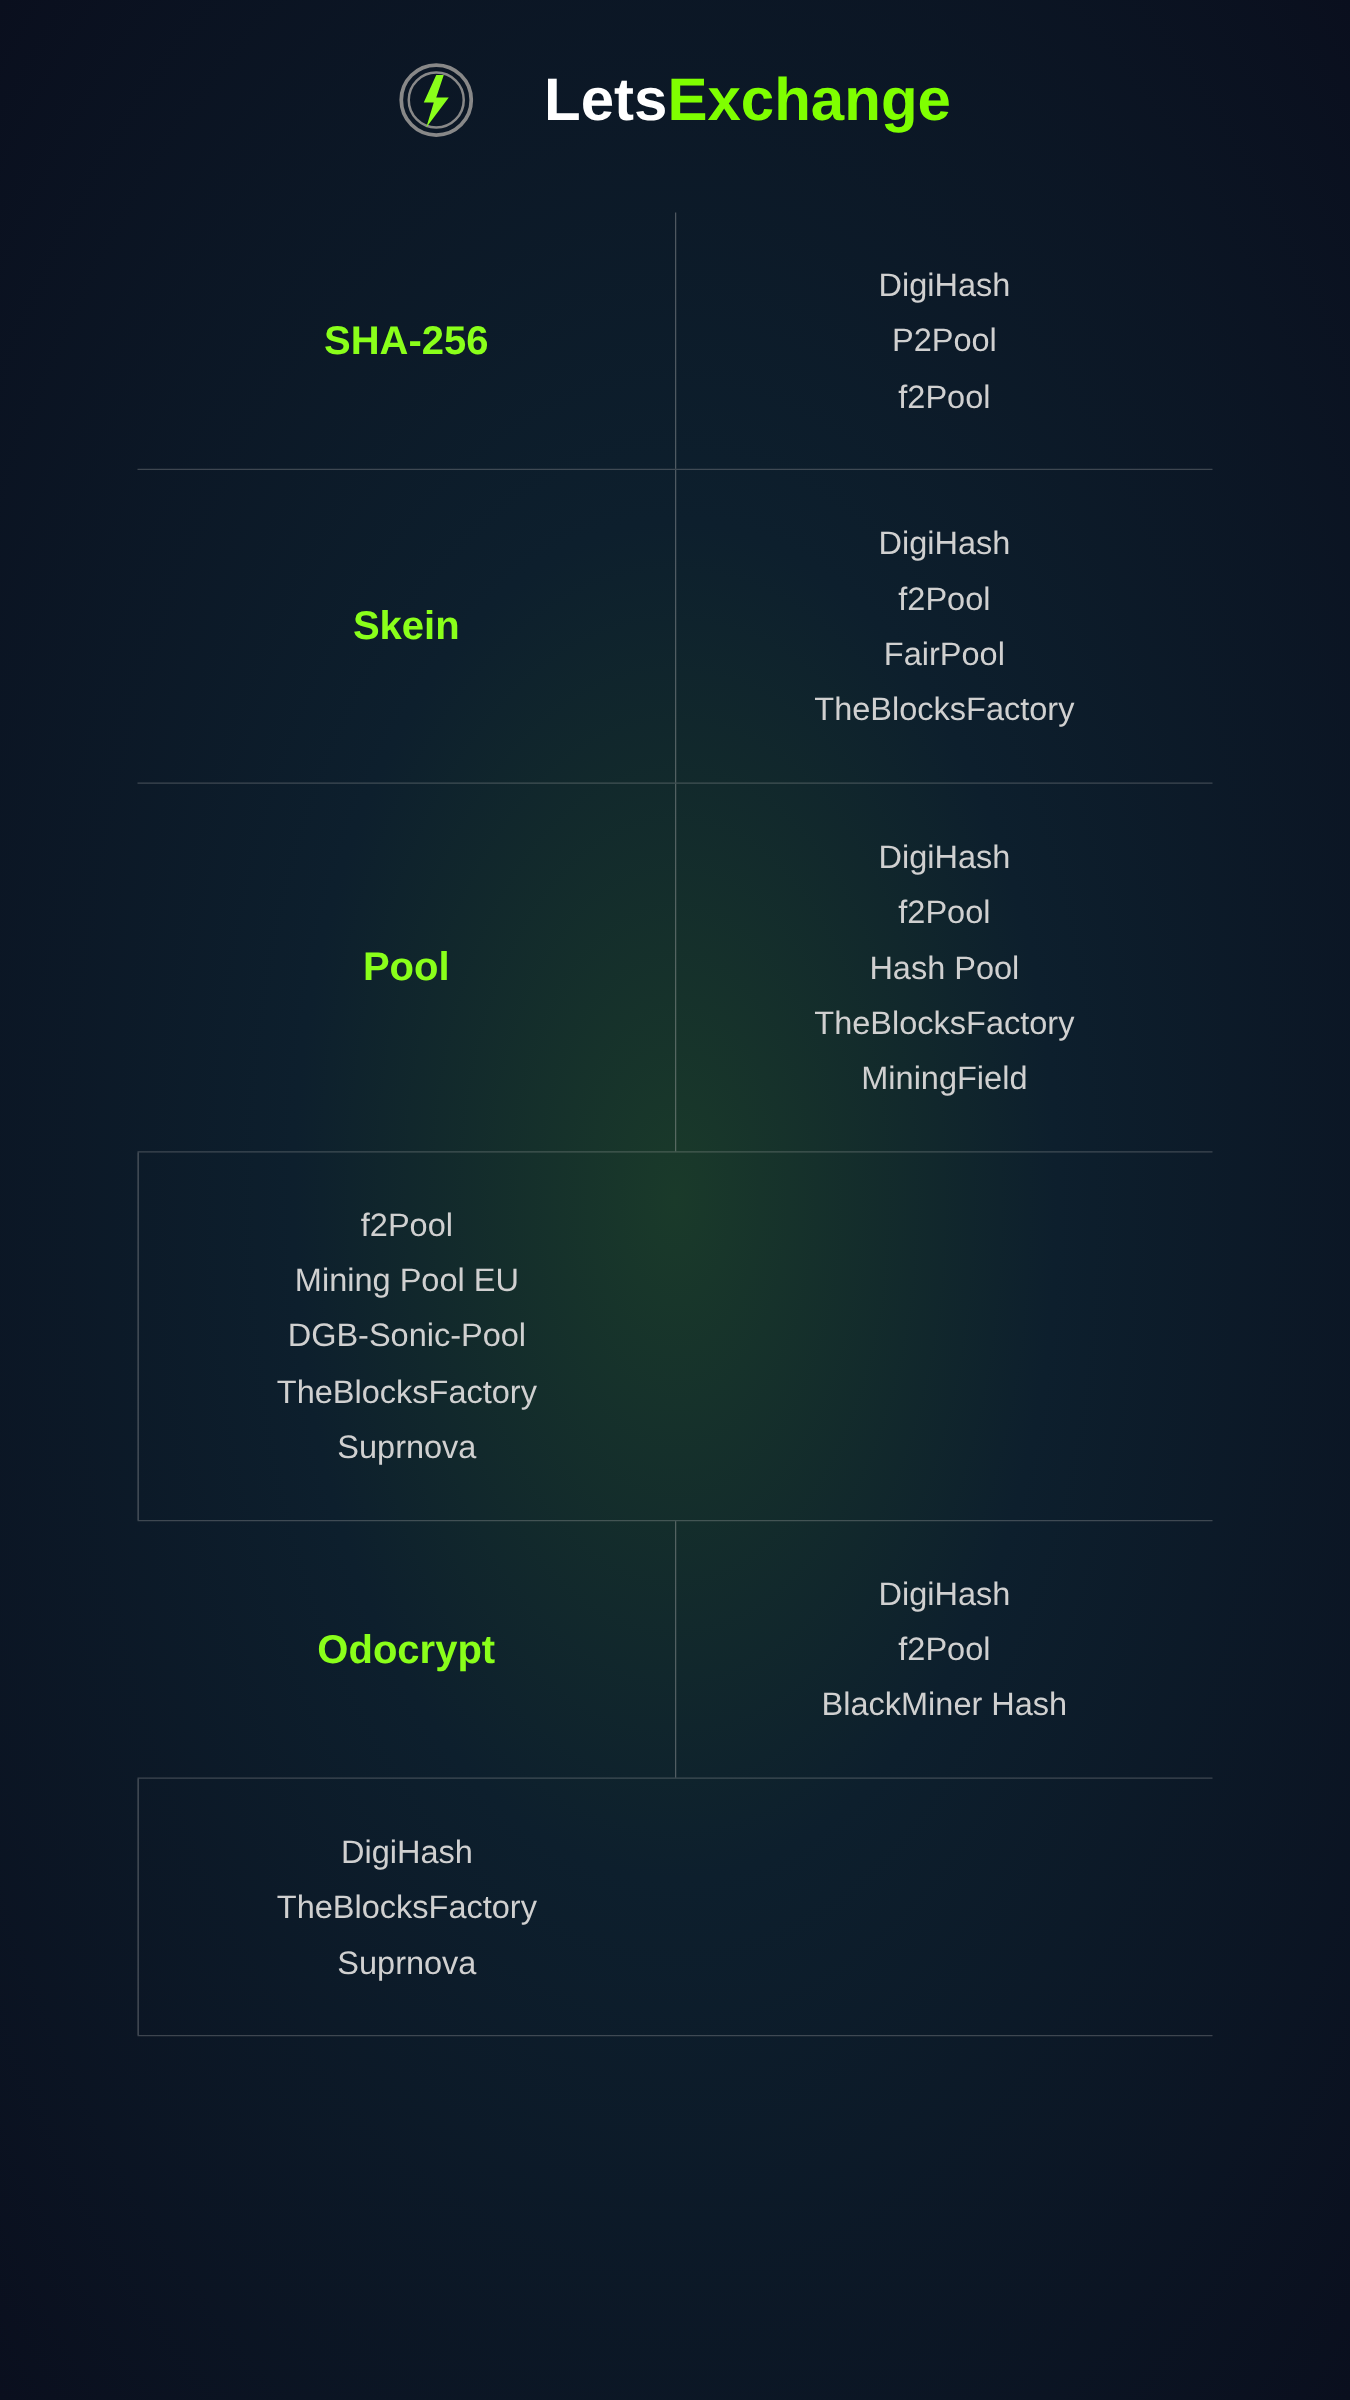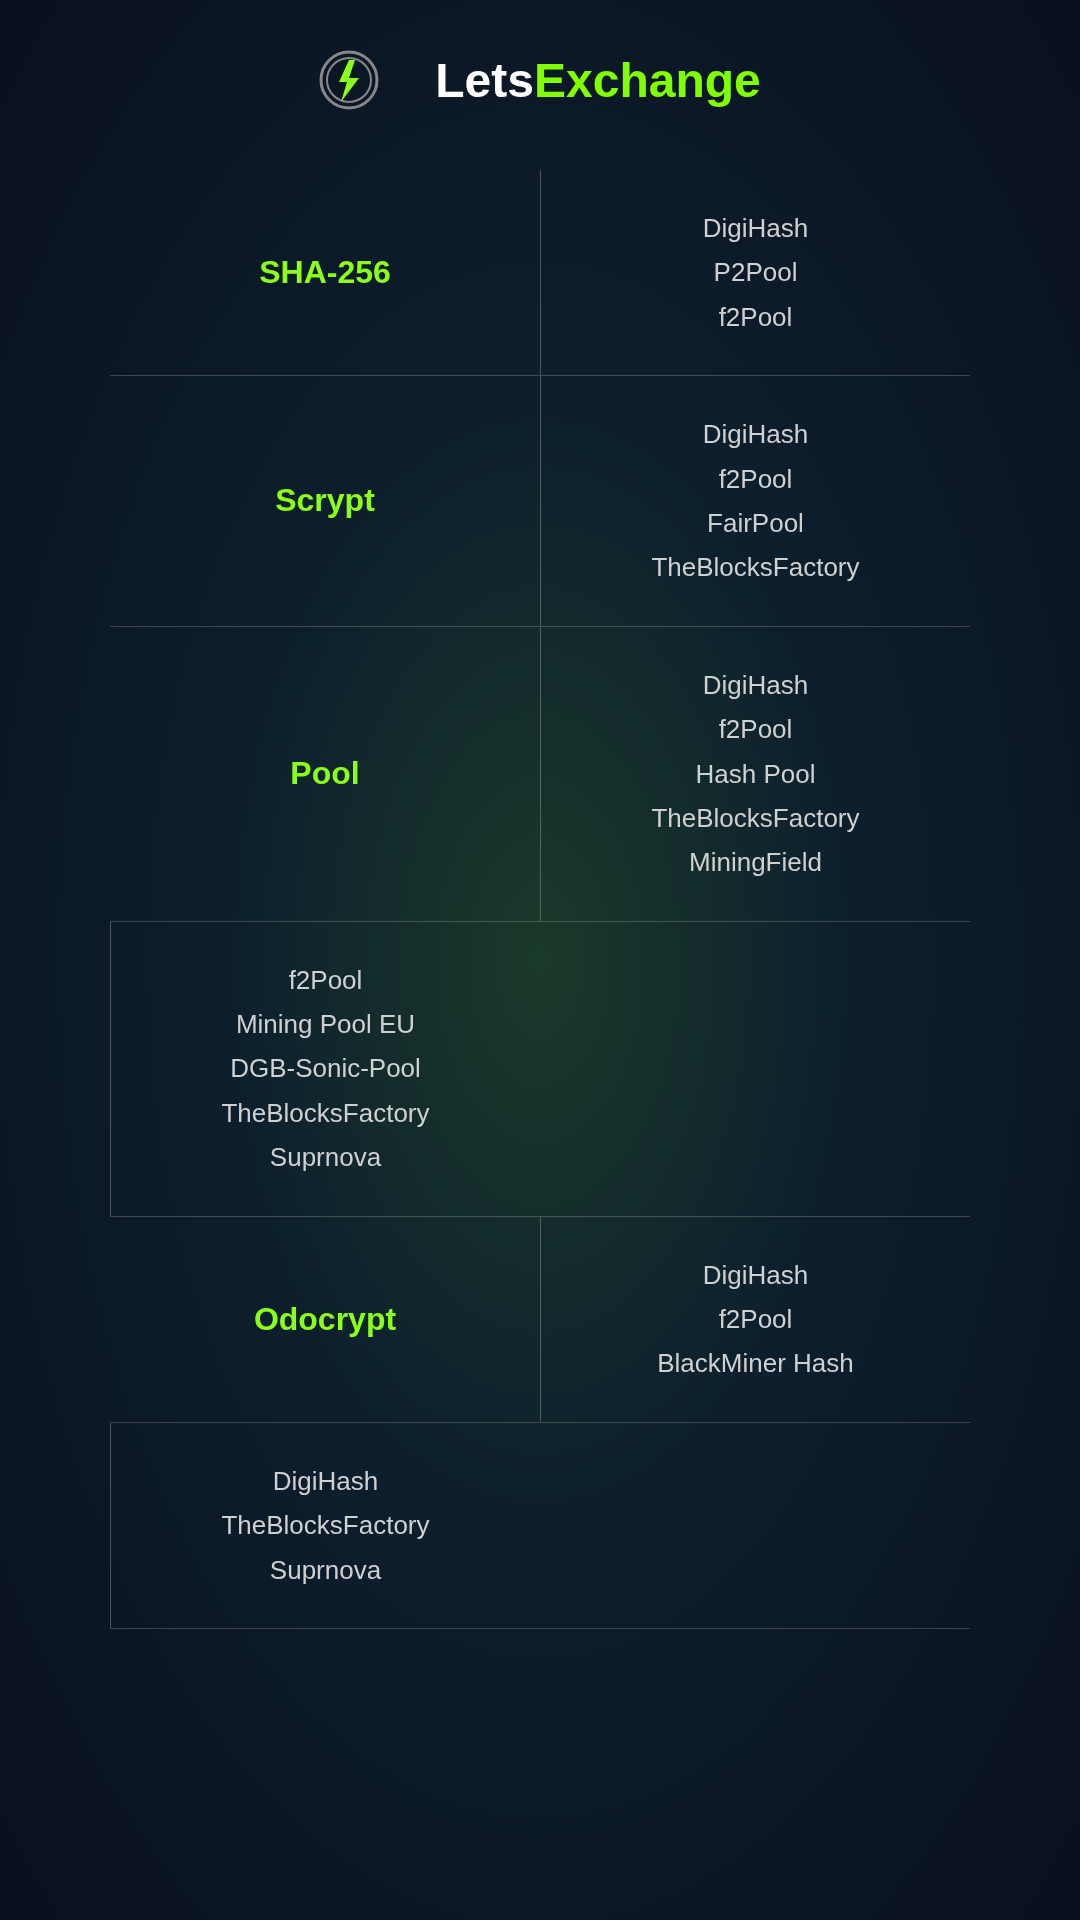--- a/index.html
+++ b/index.html
@@ -137,21 +137,21 @@
           <div class="algorithm-name">SHA-256</div>
         </div>
         <div class="row-pools">
           <div class="pool-name">DigiHash</div>
           <div class="pool-name">P2Pool</div>
           <div class="pool-name">f2Pool</div>
         </div>
       </div>
       <div class="table-row">
         <div class="row-algorithm">
-          <div class="algorithm-name">Scrypt</div>
+          <div class="algorithm-name">Skein</div>
         </div>
         <div class="row-pools">
           <div class="pool-name">DigiHash</div>
           <div class="pool-name">f2Pool</div>
           <div class="pool-name">FairPool</div>
           <div class="pool-name">TheBlocksFactory</div>
         </div>
       </div>
       <div class="table-row">
         <div class="row-algorithm">

